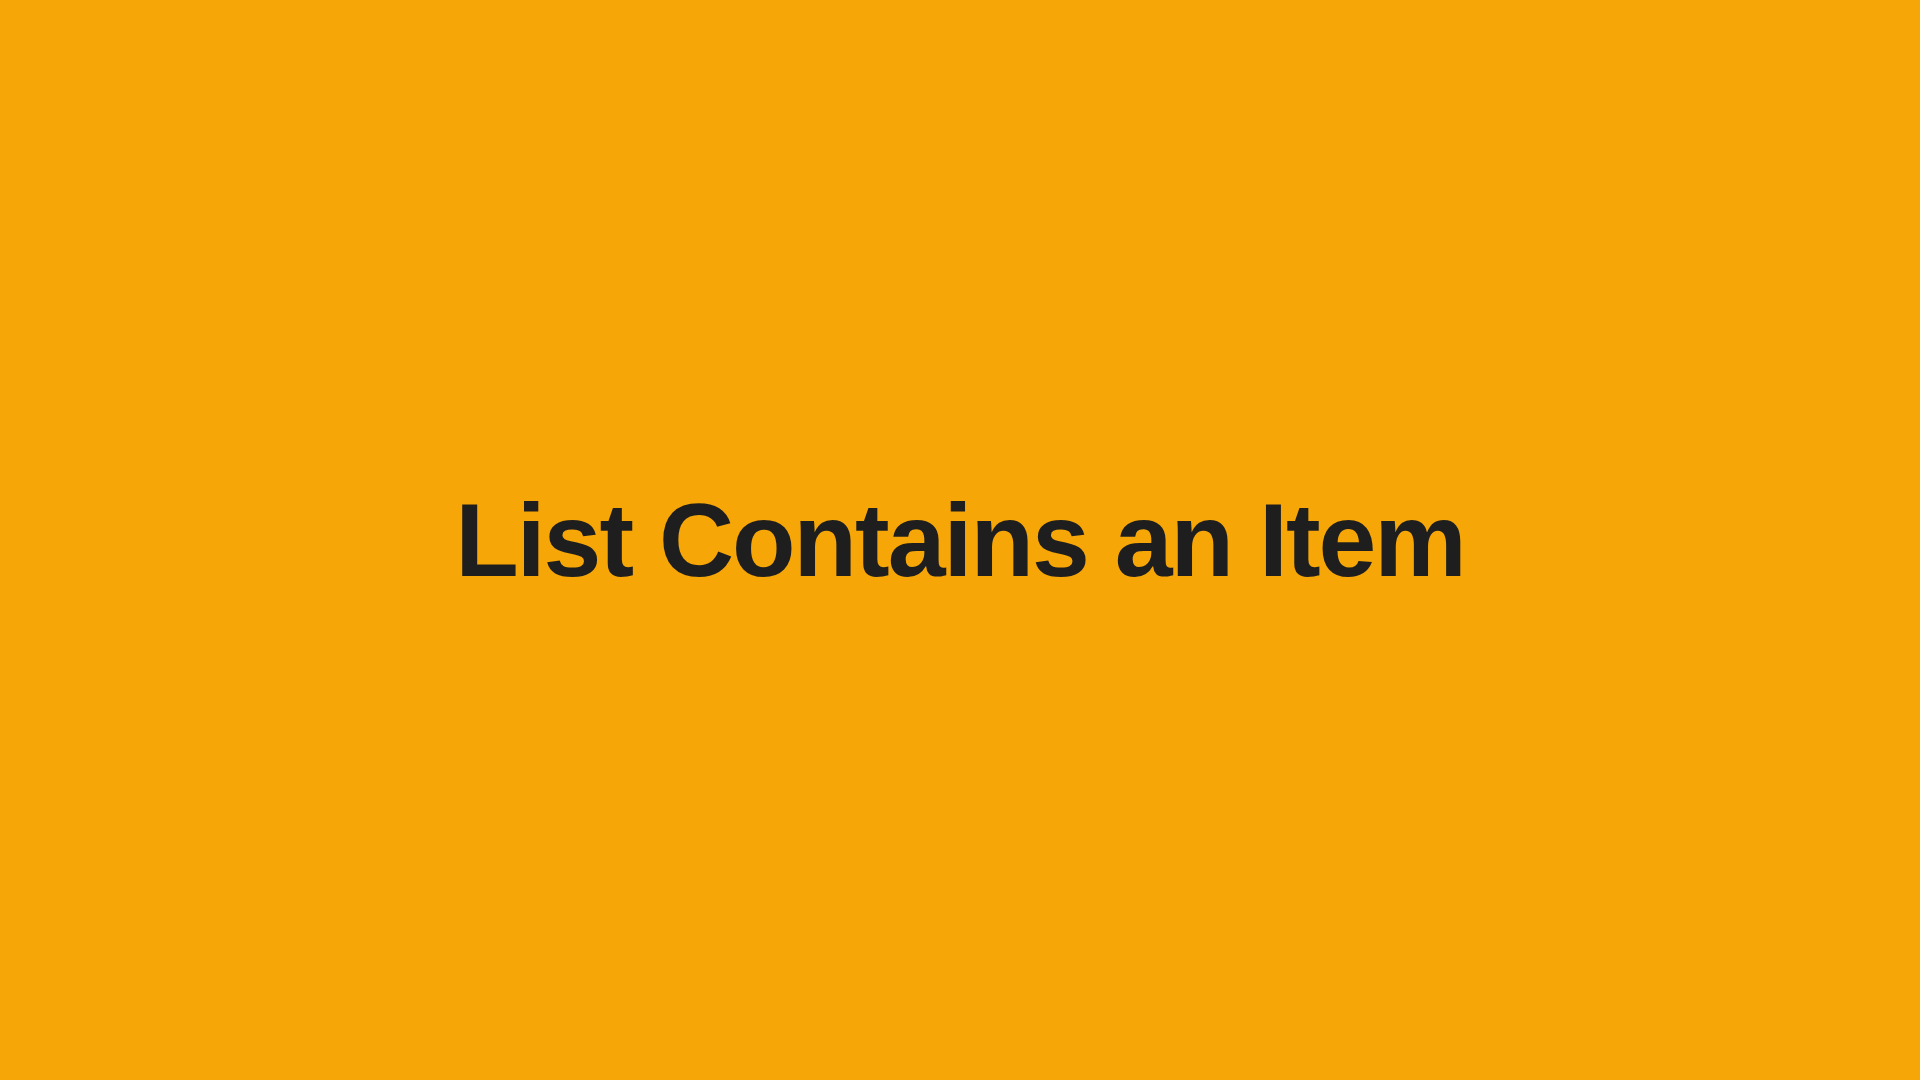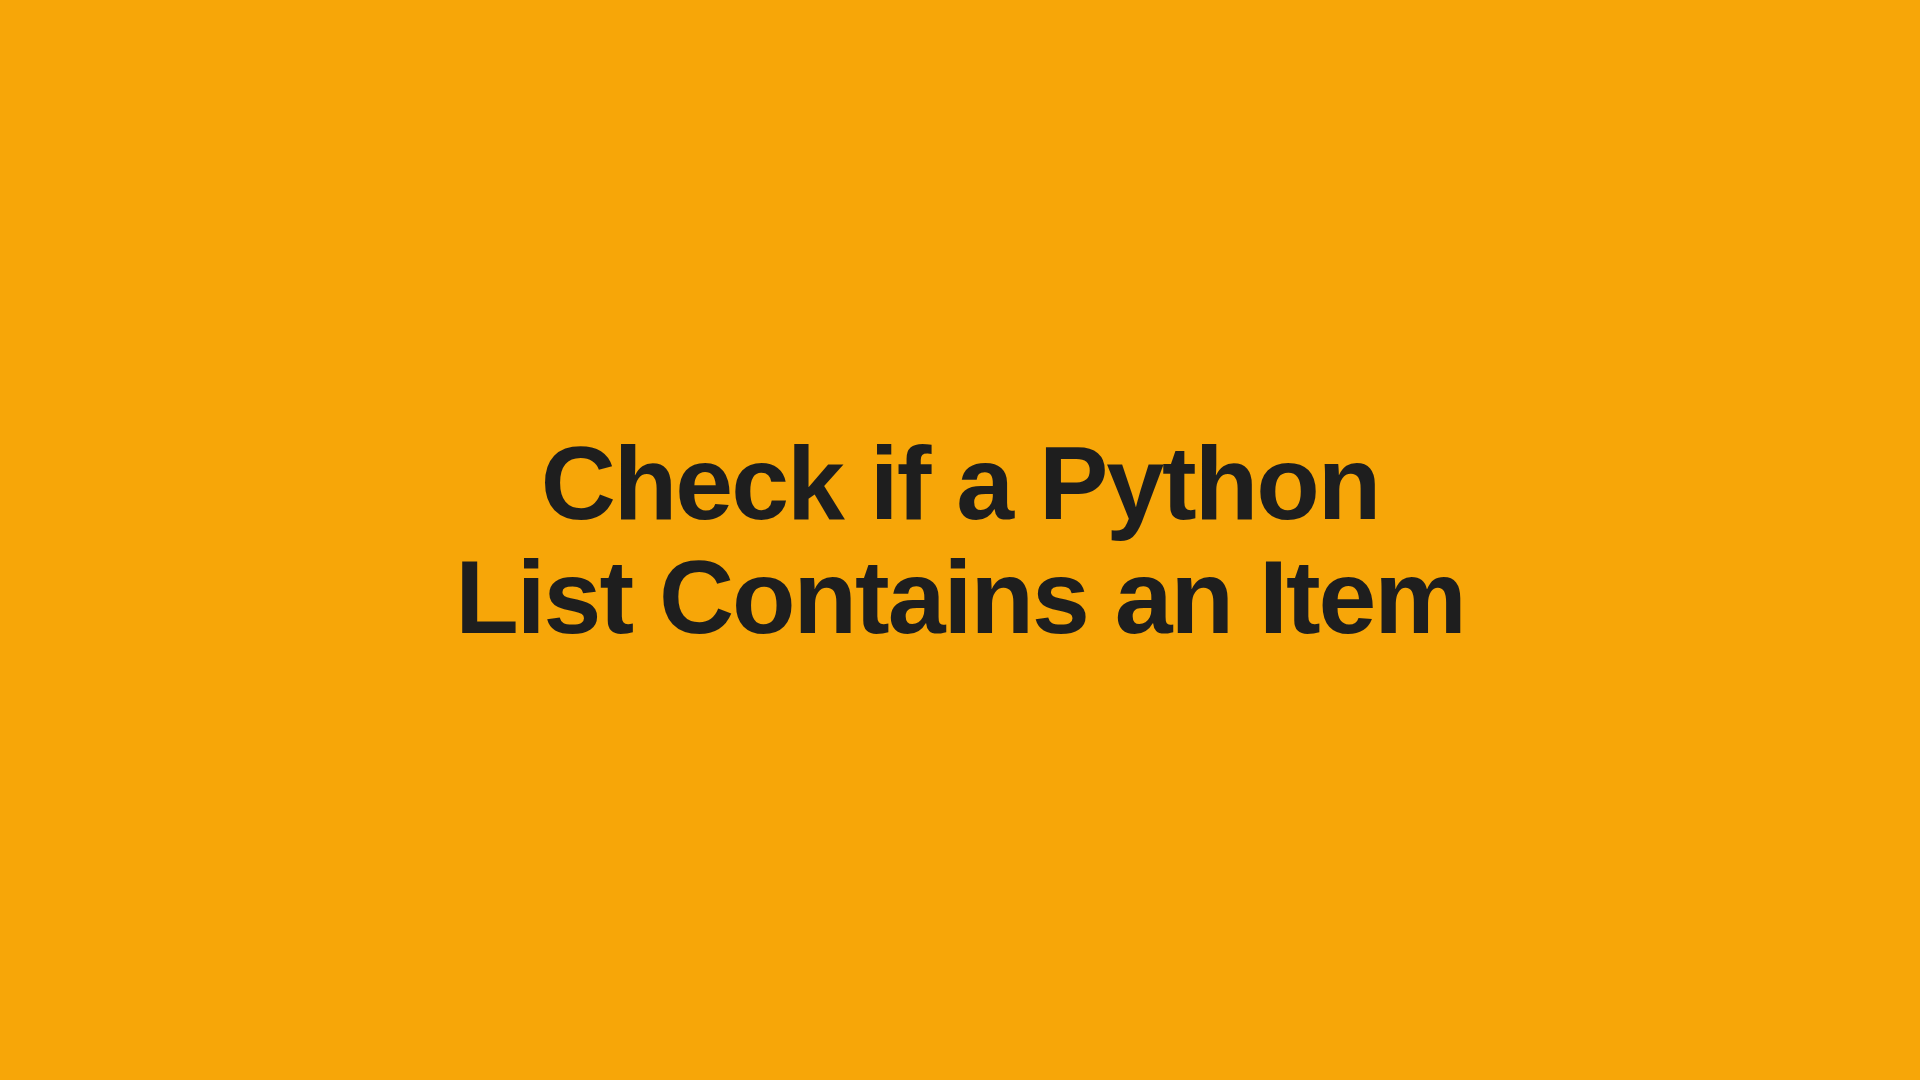--- a/index.html
+++ b/index.html
@@ -22,15 +22,14 @@
       font-weight: 700;
       line-height: 1.1;
       text-align: center;
       letter-spacing: -2px;
     }
   </style>
 </head>
 <body>
 
 <div class="title">
-  <div>Check if a Python</div>
   <div>List Contains an Item</div>
 </div>
 
 </body></html>

